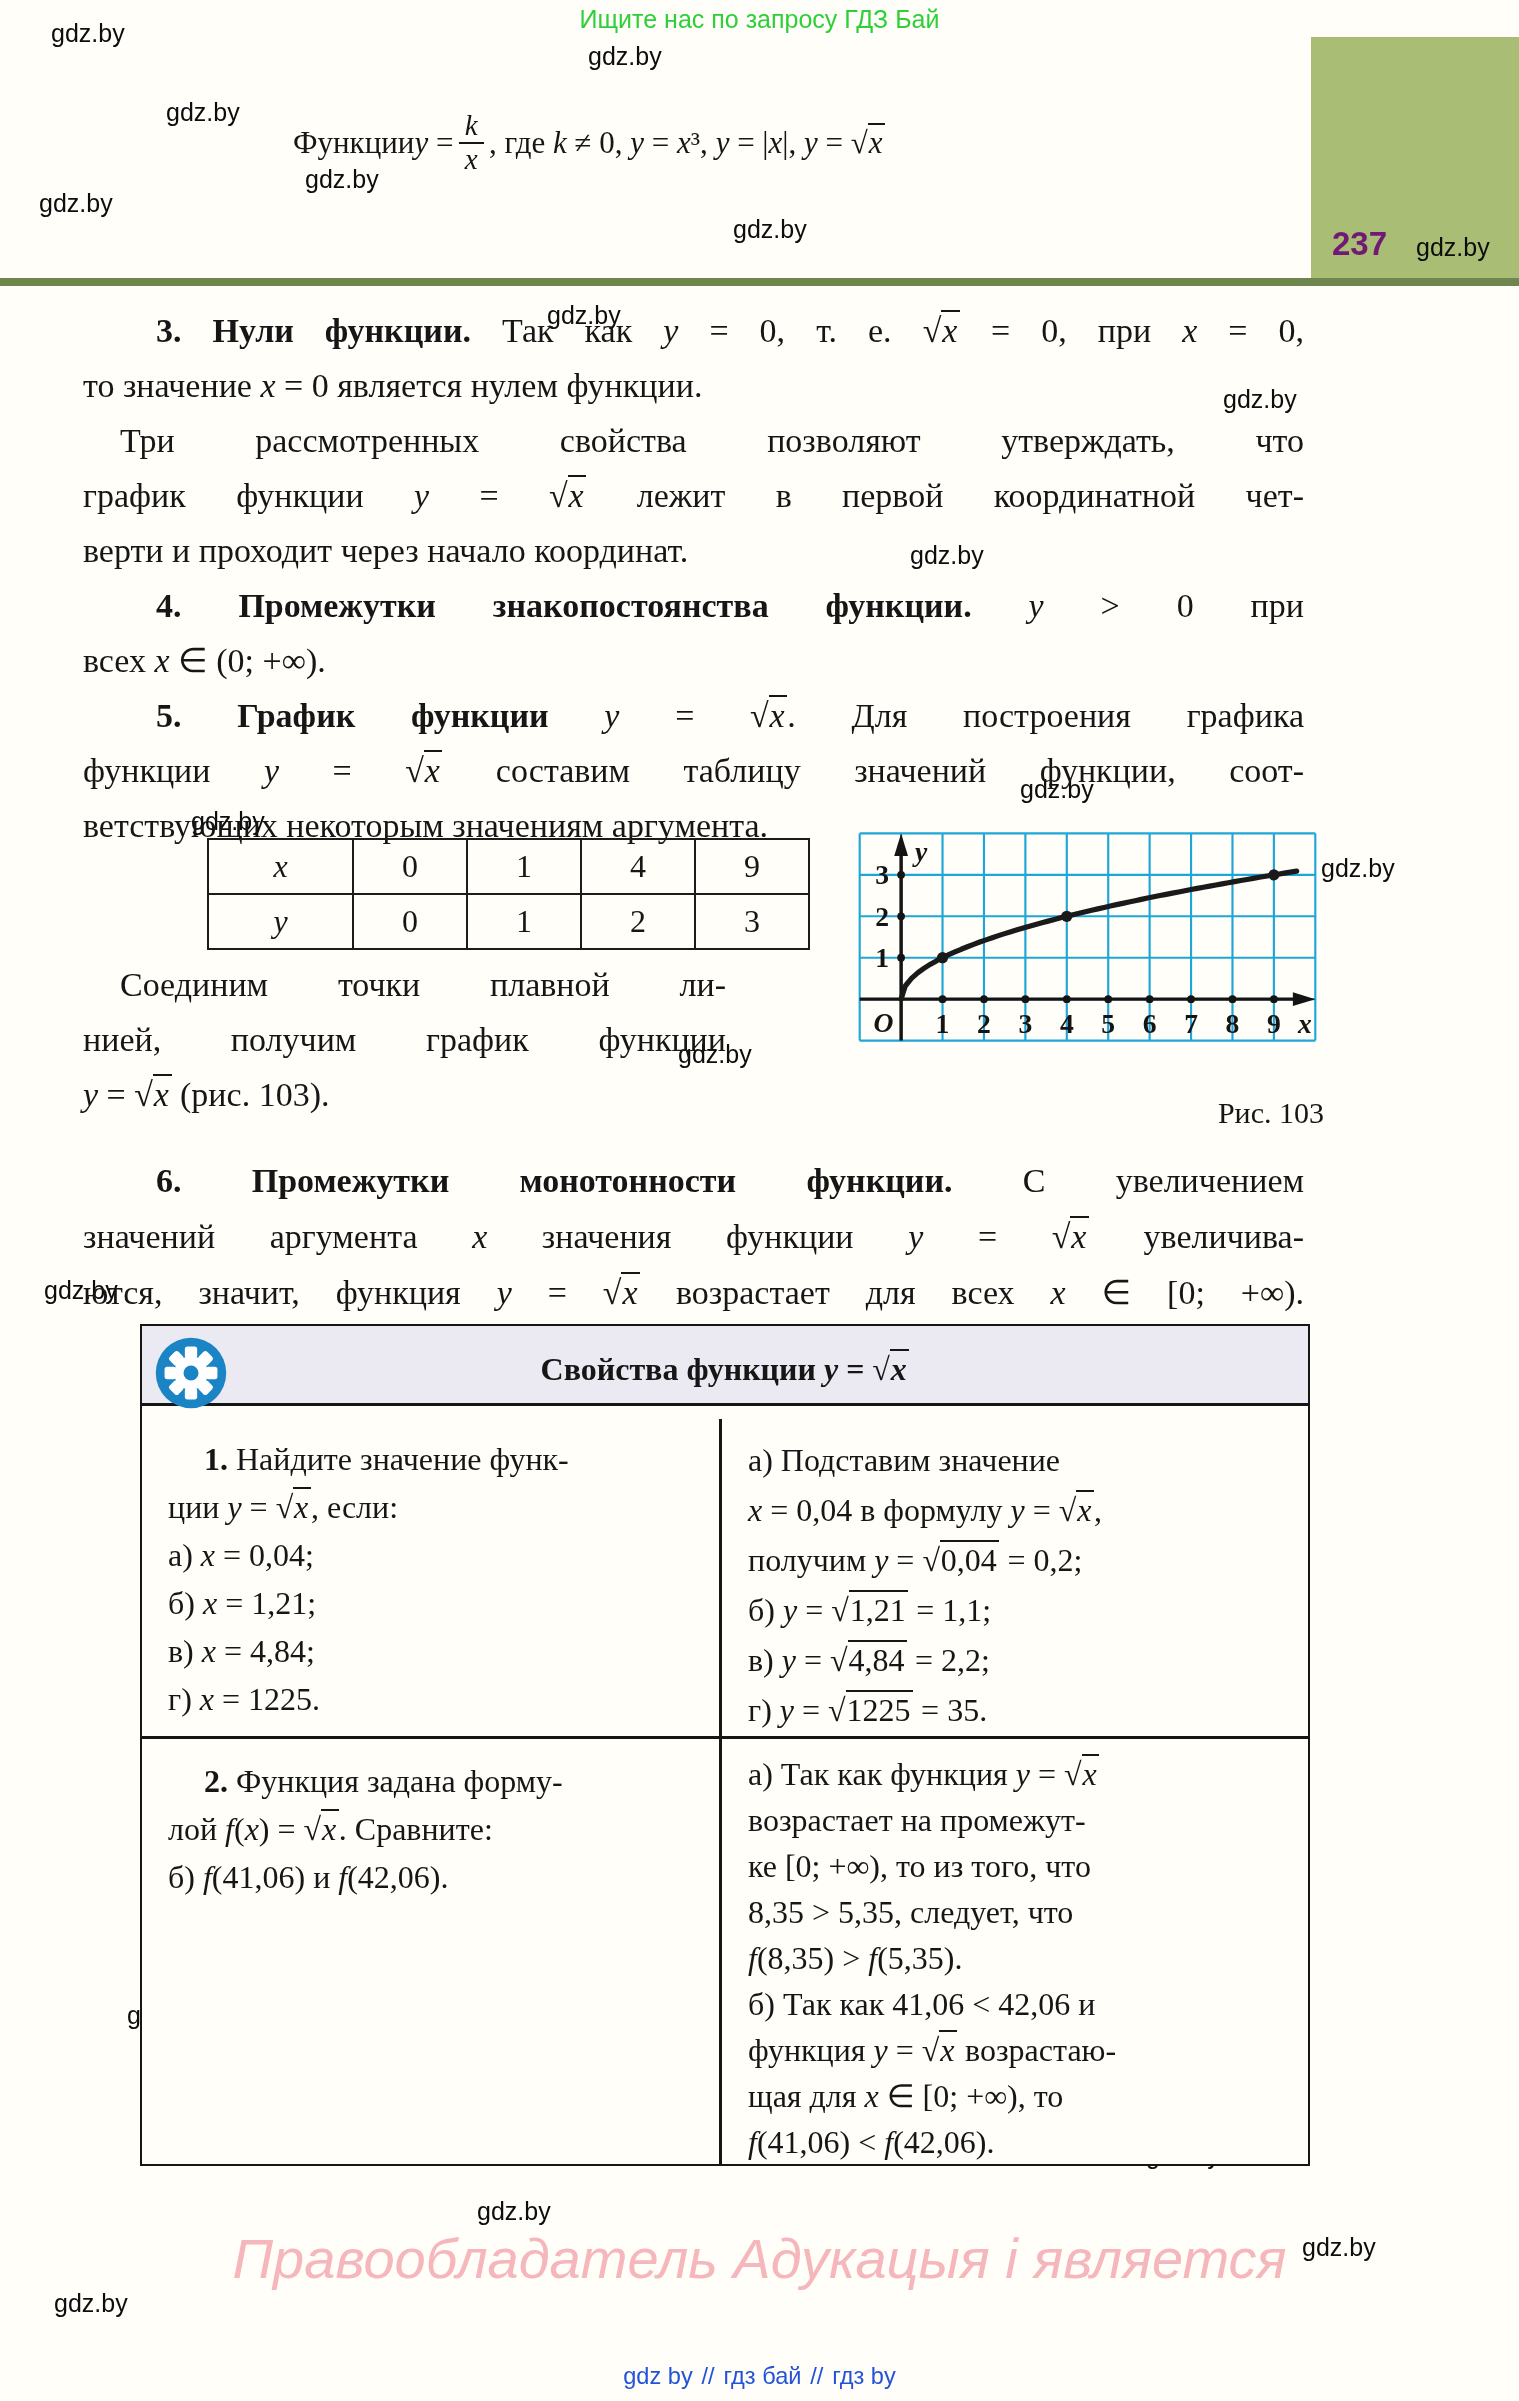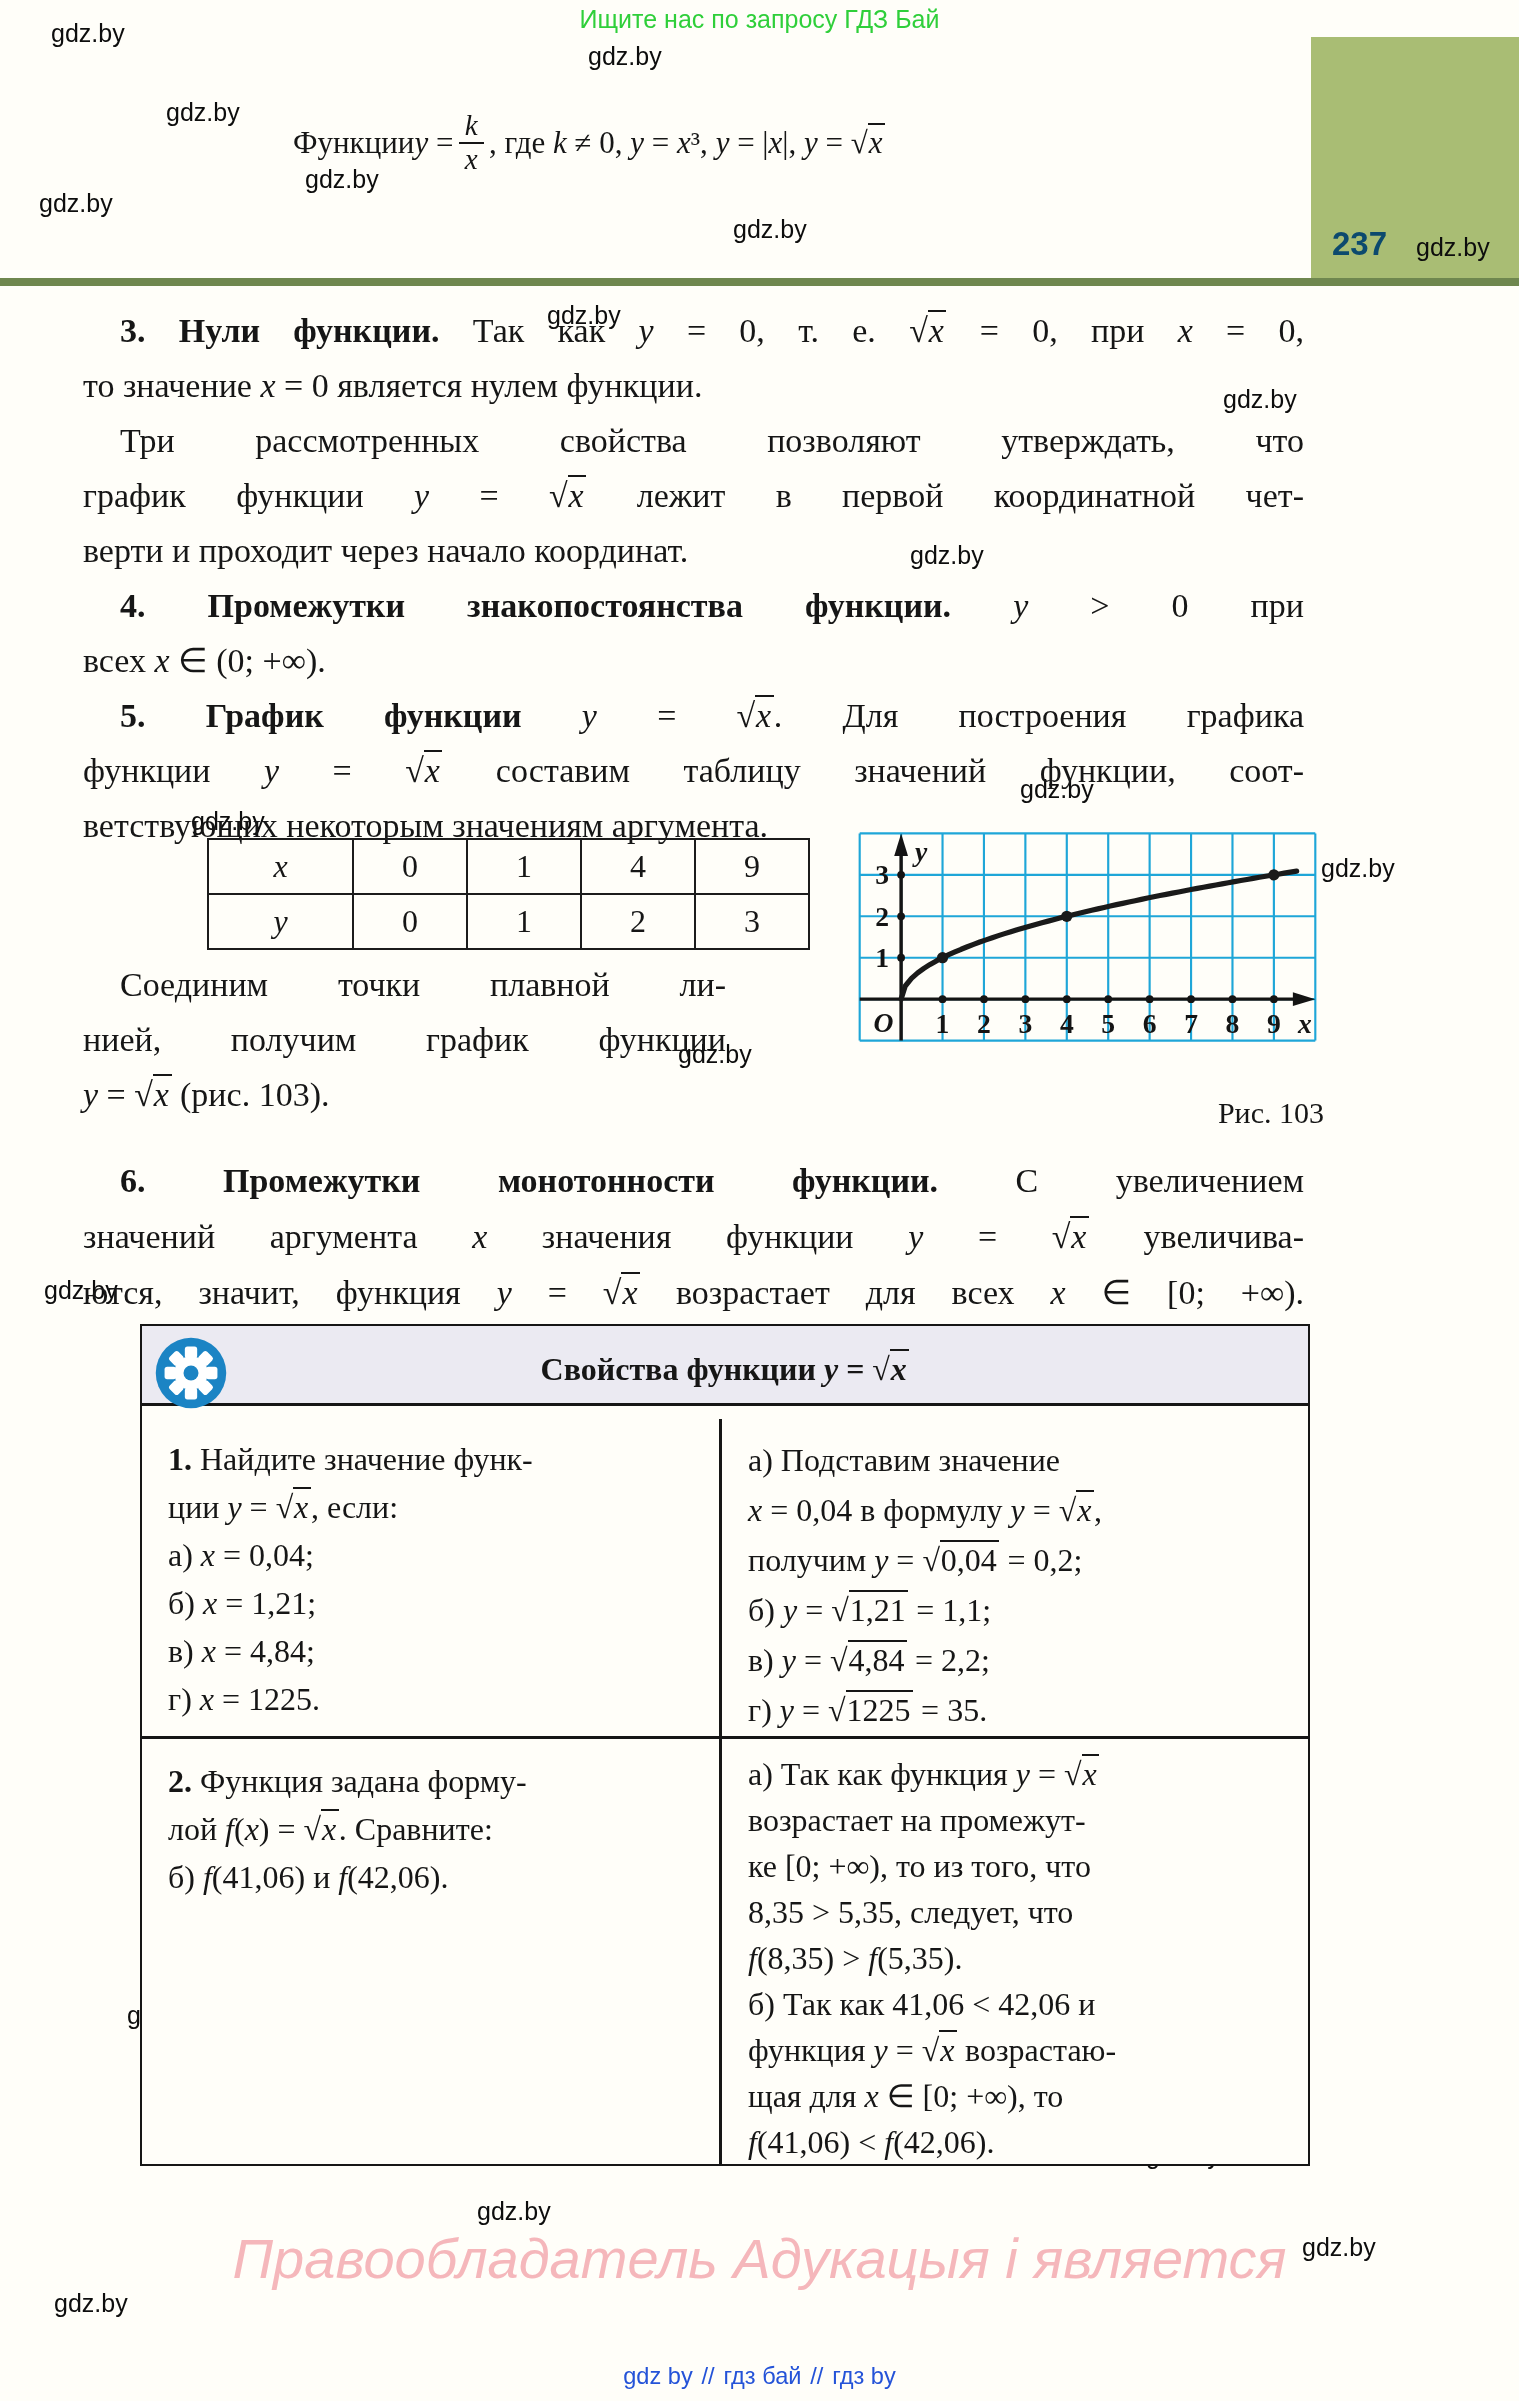--- a/index.html
+++ b/index.html
@@ -14,33 +14,33 @@
 
   
   .chapter-head { position:absolute; left:293px; top:103px; width:1006px; height:79px;
                   display:flex; align-items:center; font-size:31px; white-space:nowrap; }
   .chapter-head .m { font-style:normal; }
   .frac { display:inline-flex; flex-direction:column; align-items:center; vertical-align:middle;
           font-style:italic; margin:0 5.3px; line-height:1.05; font-size:29px; }
   .frac .num { border-bottom:2.2px solid #161616; padding:0 6.1px 0.9px; }
   .frac .den { padding-top:0.9px; }
   .pagebox { position:absolute; left:1311px; top:37px; width:208px; height:242px; background:#a9bd74; }
-  .pagenum { position:absolute; left:21px; bottom:15.8px; color:#0c4a6e; font-weight:bold;
+  .pagenum { position:absolute; left:21px; bottom:15.8px; color:#701a75; font-weight:bold;
              font-family:"Liberation Sans", sans-serif; font-size:33px; }
   .pagebox .wm { left:105px; bottom:17.5px; top:auto; position:absolute; }
   .oliverule { position:absolute; left:0; top:278px; width:1519px; height:7.9px; background:#6f874f; }
 
   
   .bodyblock { position:absolute; left:83px; width:1221px; font-size:34px; line-height:55px; }
   .bb1 { top:303px; } .bb2 { top:957px; width:643px; } .bb3 { top:1153px; line-height:56px; }
   .ln { display:block; }
   .jl { text-align:justify; text-align-last:justify; }
   .ind { text-indent:37px; }
   i { font-style:italic; }
-  b { font-weight:bold; }
+  b { font-weight:bold;margin-left:36px; }
   .sqrt { white-space:nowrap; }
   .sqrt .ov { border-top:0.085em solid currentColor; padding:0 2.6px 0 0.9px; }
 
   
   .vtable { position:absolute; left:207px; top:838px; border-collapse:collapse; }
   .vtable td { border:2.6px solid #1c1c1c; text-align:center; font-size:32px; height:55px; }
   .vtable td.lab { font-style:italic; }
   .c0 { width:145px; } .cv { width:114px; }
 
   

